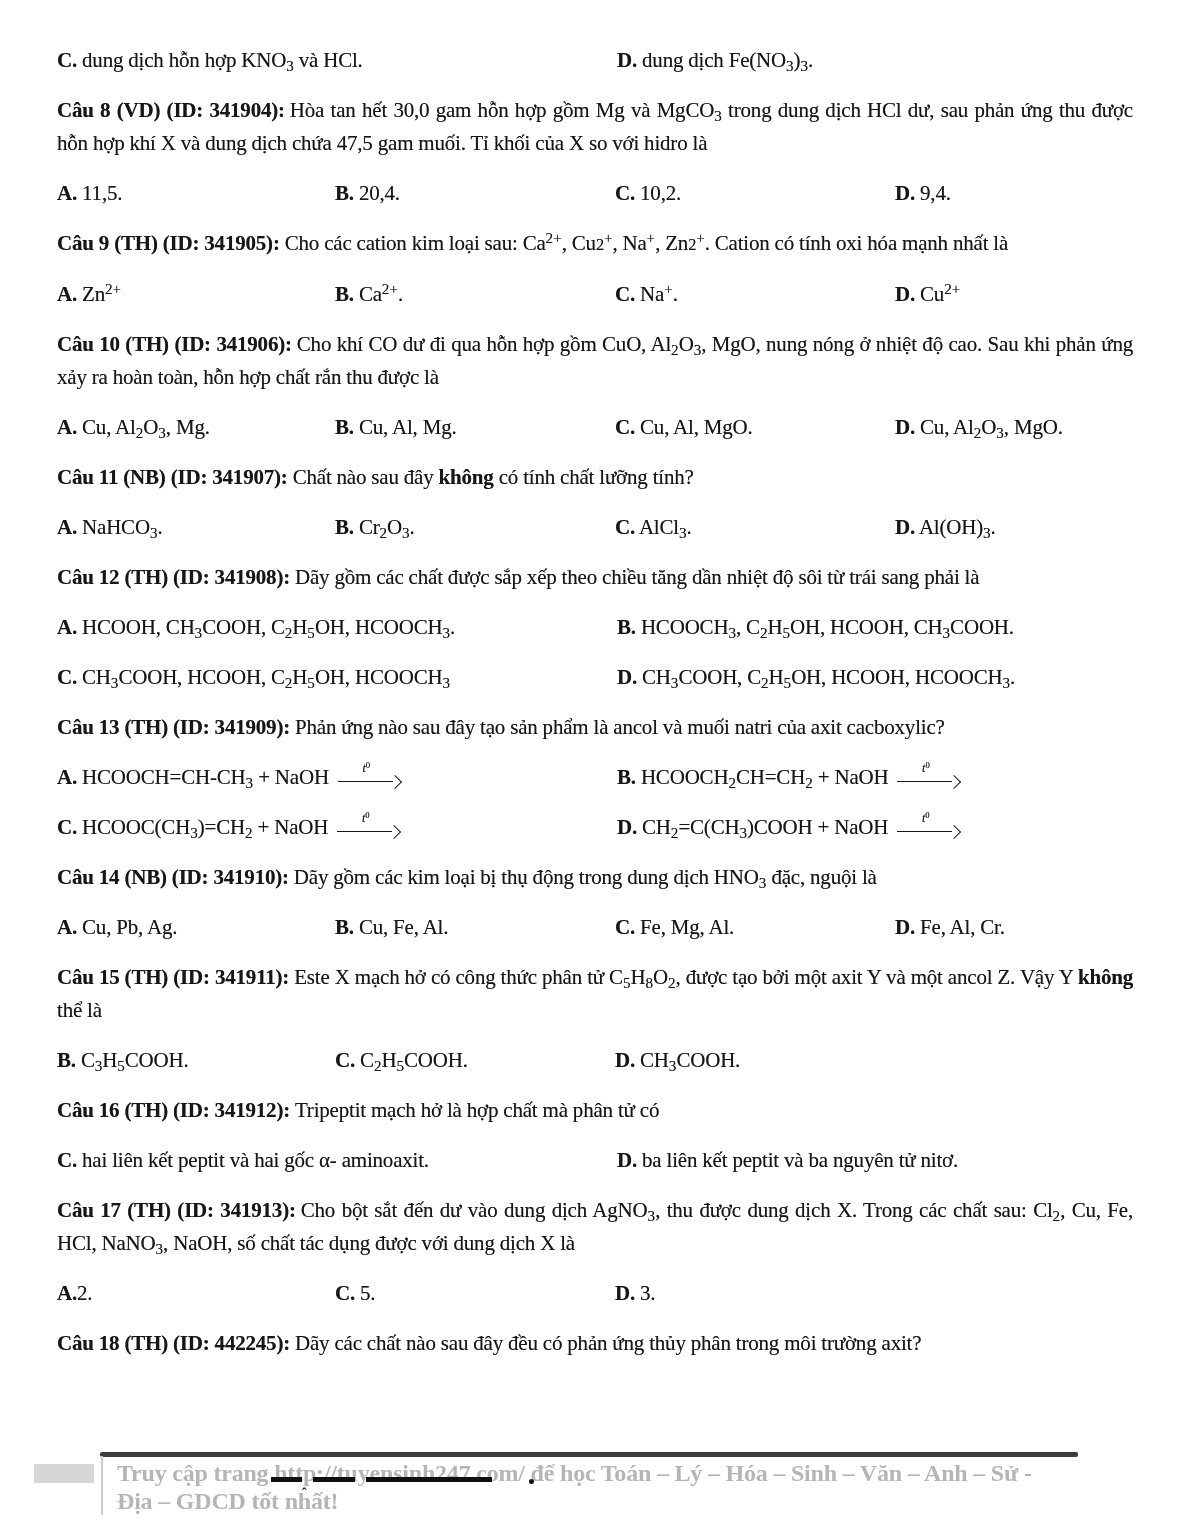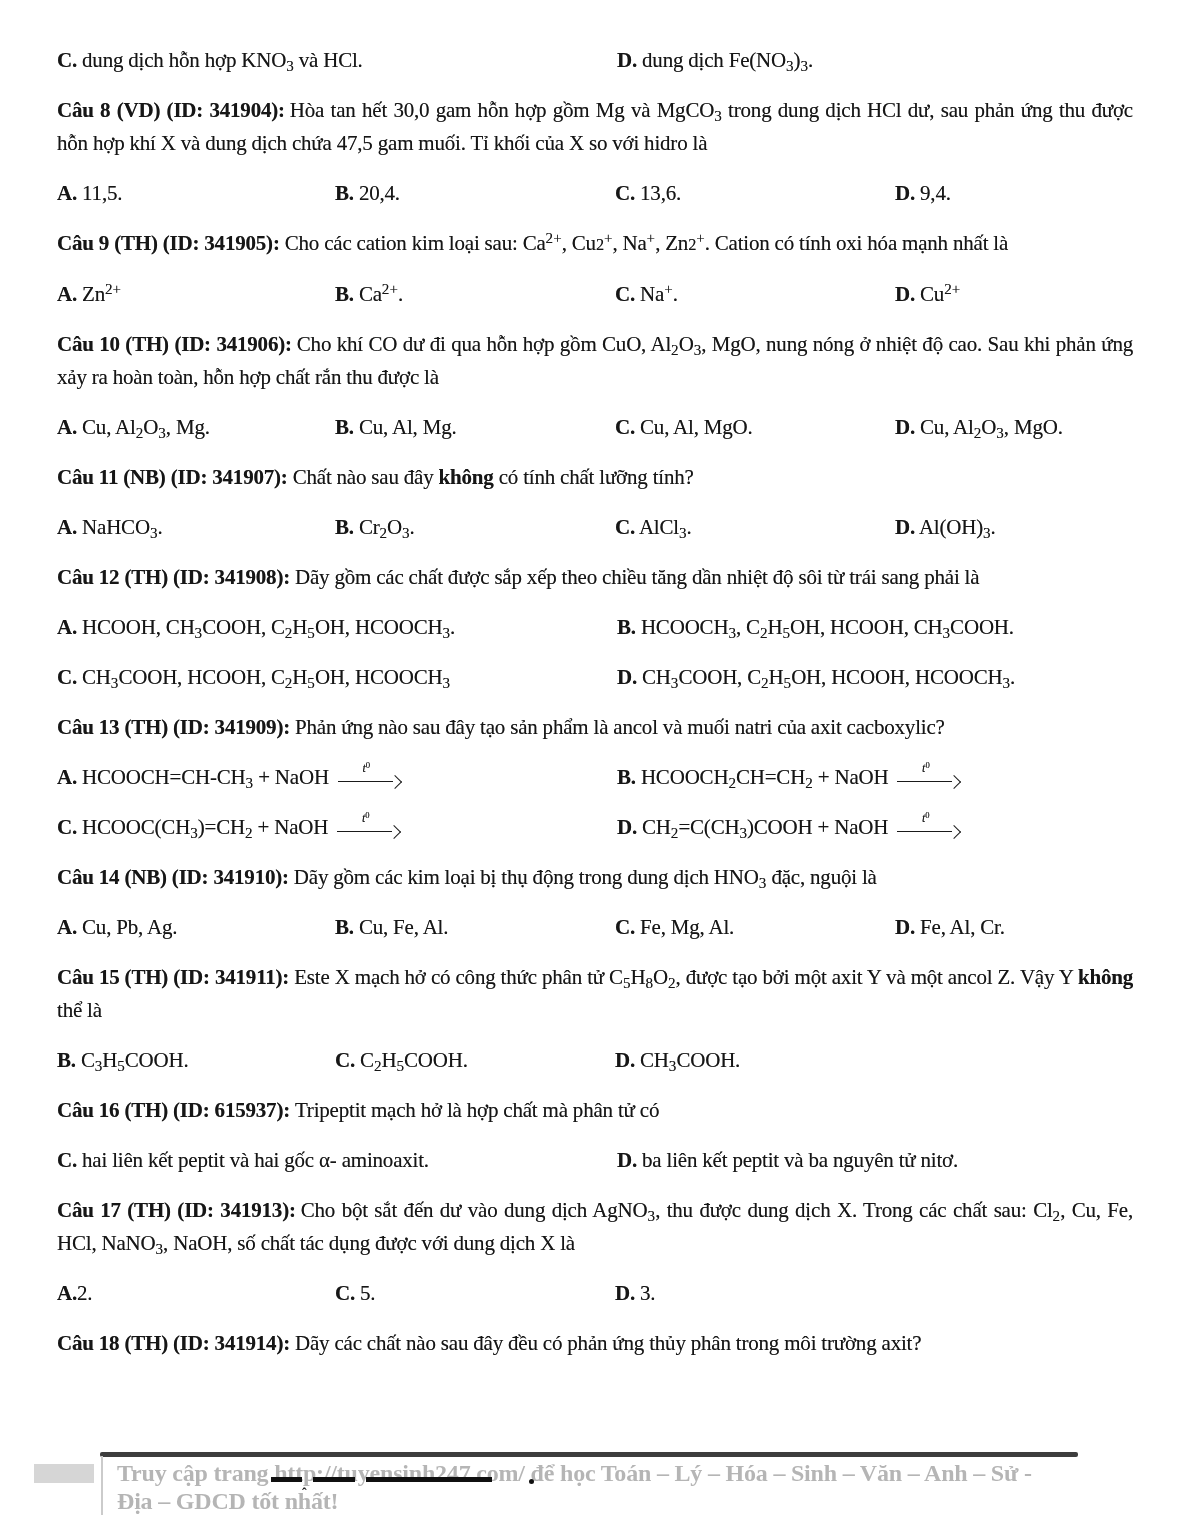--- a/index.html
+++ b/index.html
@@ -54,21 +54,21 @@
     <div class="opts c2">
       <div class="opt"><b class="ol">C.</b><span class="ot"> dung dịch hỗn hợp KNO<sub>3</sub> và HCl.</span></div>
       <div class="opt"><b class="ol">D.</b><span class="ot"> dung dịch Fe(NO<sub>3</sub>)<sub>3</sub>.</span></div>
     </div>
 
     <div>
       <p class="qp"><b class="qh">Câu 8 (VD) (ID: 341904):</b><span>Hòa tan hết 30,0 gam hỗn hợp gồm Mg và MgCO<sub>3</sub> trong dung dịch HCl dư, sau phản ứng thu được hỗn hợp khí X và dung dịch chứa 47,5 gam muối. Tỉ khối của X so với hidro là</span></p>
       <div class="opts c4">
         <div class="opt"><b class="ol">A.</b><span> 11,5.</span></div>
         <div class="opt"><b class="ol">B.</b><span> 20,4.</span></div>
-        <div class="opt"><b class="ol">C.</b><span> 13,6.</span></div>
+        <div class="opt"><b class="ol">C.</b><span> 10,2.</span></div>
         <div class="opt"><b class="ol">D.</b><span> 9,4.</span></div>
       </div>
     </div>
 
     <div>
       <p class="qp"><b class="qh">Câu 9 (TH) (ID: 341905):</b><span>Cho các cation kim loại sau: Ca<sup>2+</sup>, Cu<span class="sm">2</span><sup>+</sup>, Na<sup>+</sup>, Zn<span class="sm">2</span><sup>+</sup>. Cation có tính oxi hóa mạnh nhất là</span></p>
       <div class="opts c4">
         <div class="opt"><b class="ol">A.</b><span> Zn<sup>2+</sup></span></div>
         <div class="opt"><b class="ol">B.</b><span> Ca<sup>2+</sup>.</span></div>
         <div class="opt"><b class="ol">C.</b><span> Na<sup>+</sup>.</span></div>
@@ -133,38 +133,38 @@
     <div>
       <p class="qp"><b class="qh">Câu 15 (TH) (ID: 341911):</b><span>Este X mạch hở có công thức phân tử C<sub>5</sub>H<sub>8</sub>O<sub>2</sub>, được tạo bởi một axit Y và một ancol Z. Vậy Y <b>không</b> thể là</span></p>
       <div class="opts c4">
         <div class="opt"><b class="ol">B.</b><span> C<sub>3</sub>H<sub>5</sub>COOH.</span></div>
         <div class="opt"><b class="ol">C.</b><span> C<sub>2</sub>H<sub>5</sub>COOH.</span></div>
         <div class="opt"><b class="ol">D.</b><span> CH<sub>3</sub>COOH.</span></div>
       </div>
     </div>
 
     <div>
-      <p class="qp"><b class="qh">Câu 16 (TH) (ID: 615937):</b><span>Tripeptit mạch hở là hợp chất mà phân tử có</span></p>
+      <p class="qp"><b class="qh">Câu 16 (TH) (ID: 341912):</b><span>Tripeptit mạch hở là hợp chất mà phân tử có</span></p>
       <div class="opts c2">
         <div class="opt"><b class="ol">C.</b><span> hai liên kết peptit và hai gốc α- aminoaxit.</span></div>
         <div class="opt"><b class="ol">D.</b><span> ba liên kết peptit và ba nguyên tử nitơ.</span></div>
       </div>
     </div>
 
     <div>
       <p class="qp"><b class="qh">Câu 17 (TH) (ID: 341913):</b><span>Cho bột sắt đến dư vào dung dịch AgNO<sub>3</sub>, thu được dung dịch X. Trong các chất sau: Cl<sub>2</sub>, Cu, Fe, HCl, NaNO<sub>3</sub>, NaOH, số chất tác dụng được với dung dịch X là</span></p>
       <div class="opts c4">
         <div class="opt"><b class="ol">A.</b><span>2.</span></div>
         <div class="opt"><b class="ol">C.</b><span> 5.</span></div>
         <div class="opt"><b class="ol">D.</b><span> 3.</span></div>
       </div>
     </div>
 
     <div>
-      <p class="qp"><b class="qh">Câu 18 (TH) (ID: 341914):</b><span>Dãy các chất nào sau đây đều có phản ứng thủy phân trong môi trường axit?</span></p>
+      <p class="qp"><b class="qh">Câu 18 (TH) (ID: 442245):</b><span>Dãy các chất nào sau đây đều có phản ứng thủy phân trong môi trường axit?</span></p>
     </div>
 
   </div>
 
   <div class="footer">
     <div class="divider"></div>
     <div class="f-box"></div>
     <div class="f-vline"></div>
     <div class="f-text">
       <span class="l">Truy cập trang http://tuyensinh247.com/ để học Toán – Lý – Hóa – Sinh – Văn – Anh – Sử -</span>

